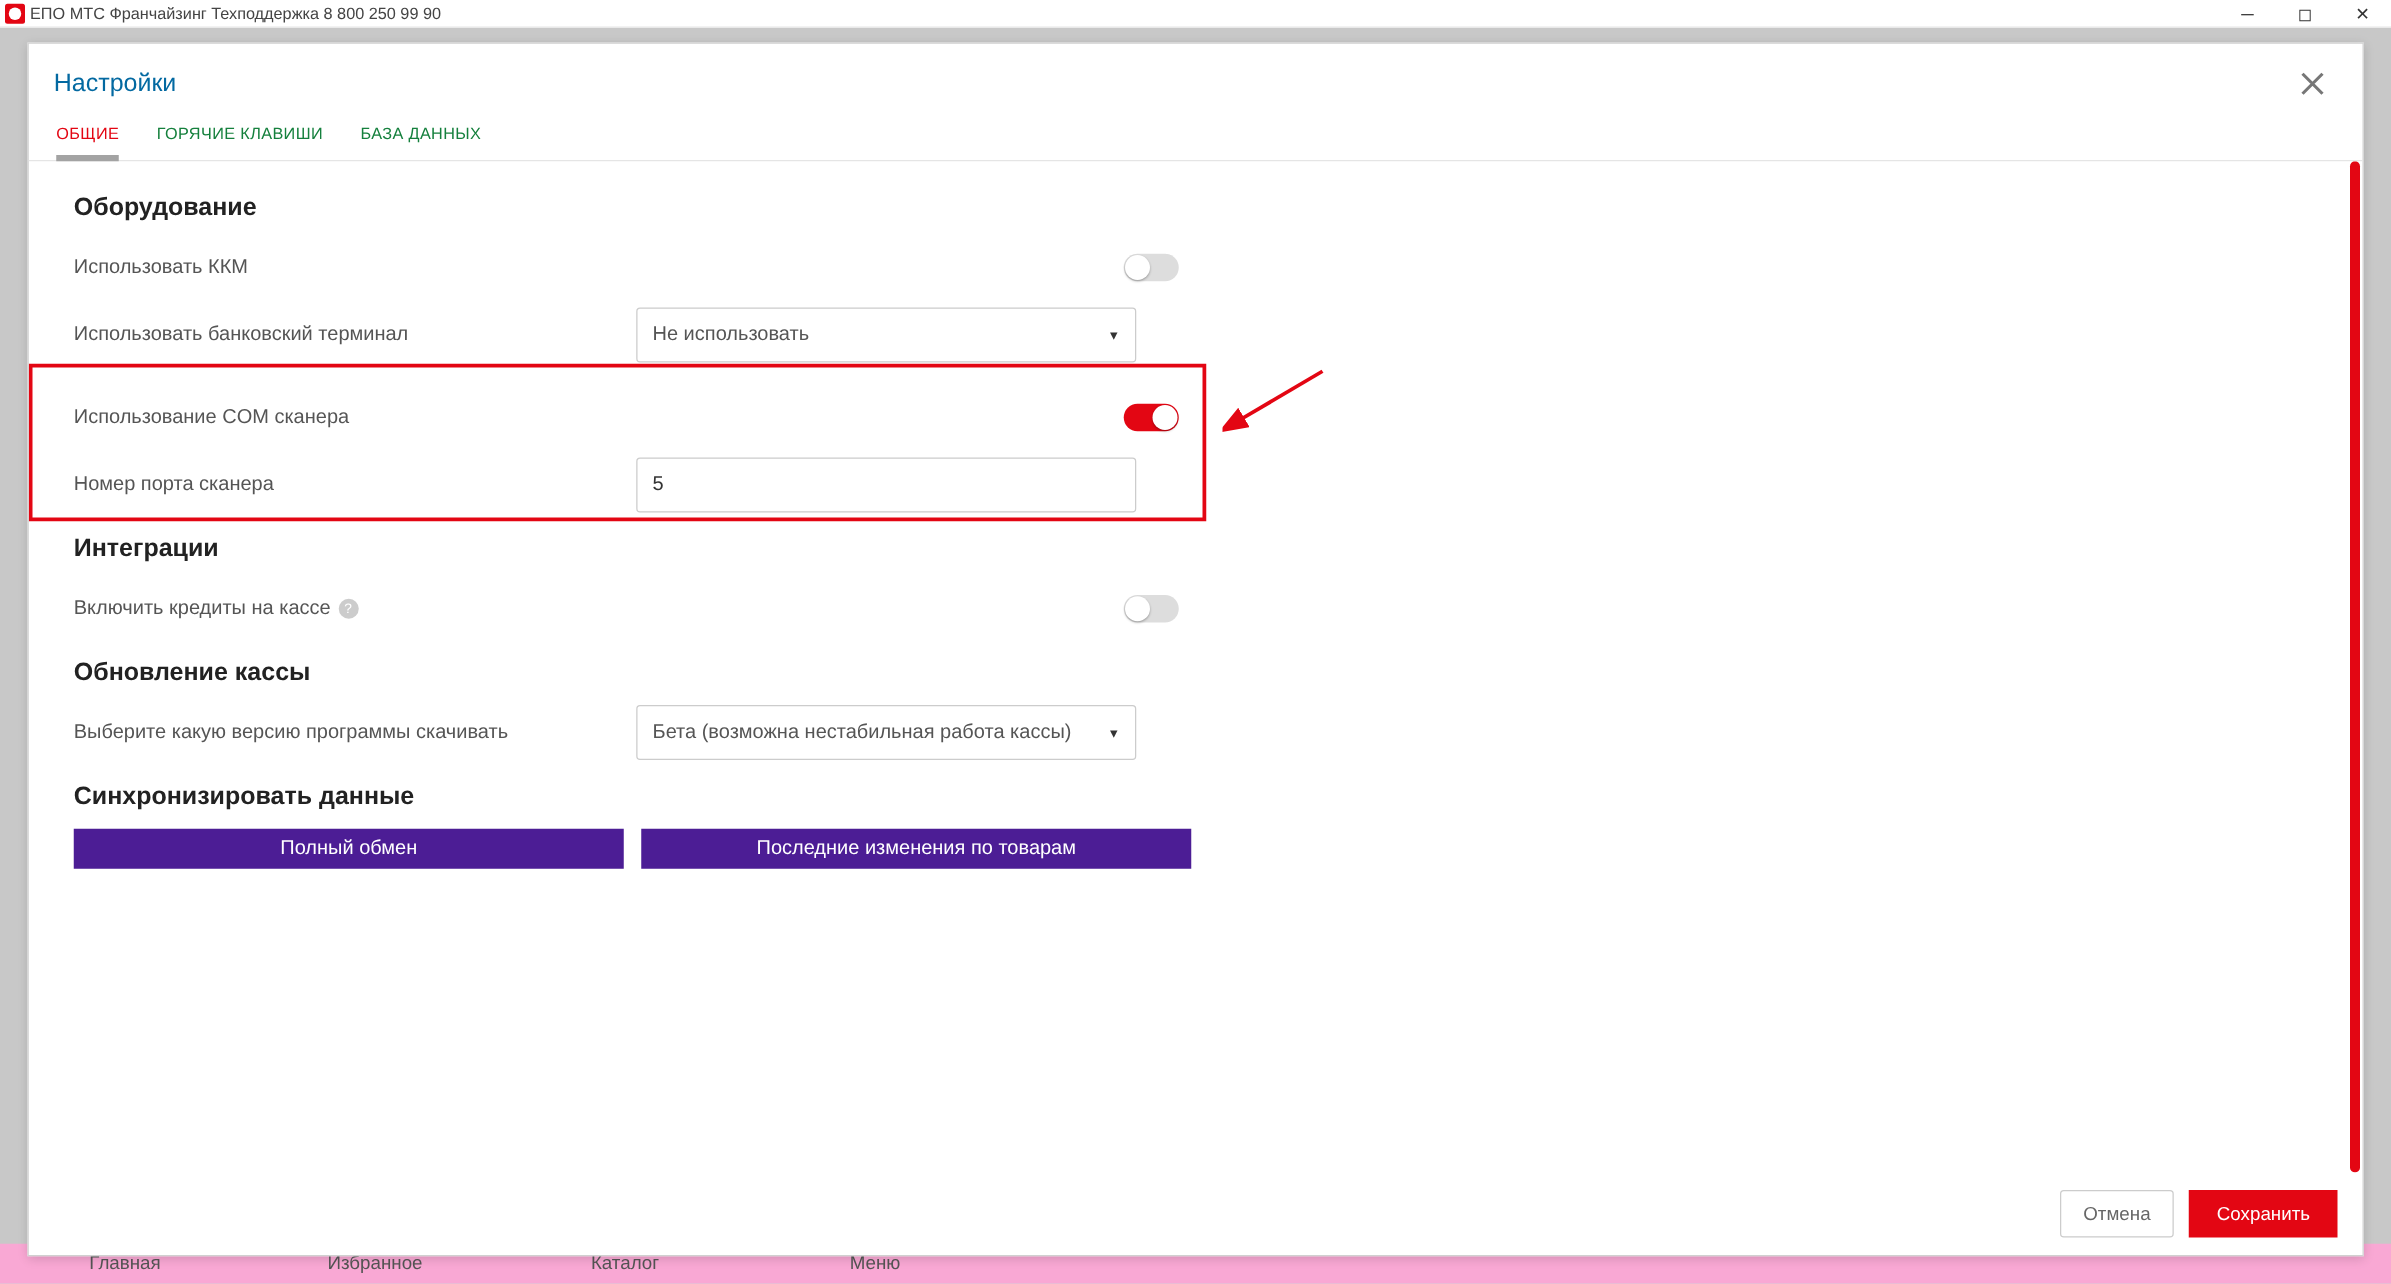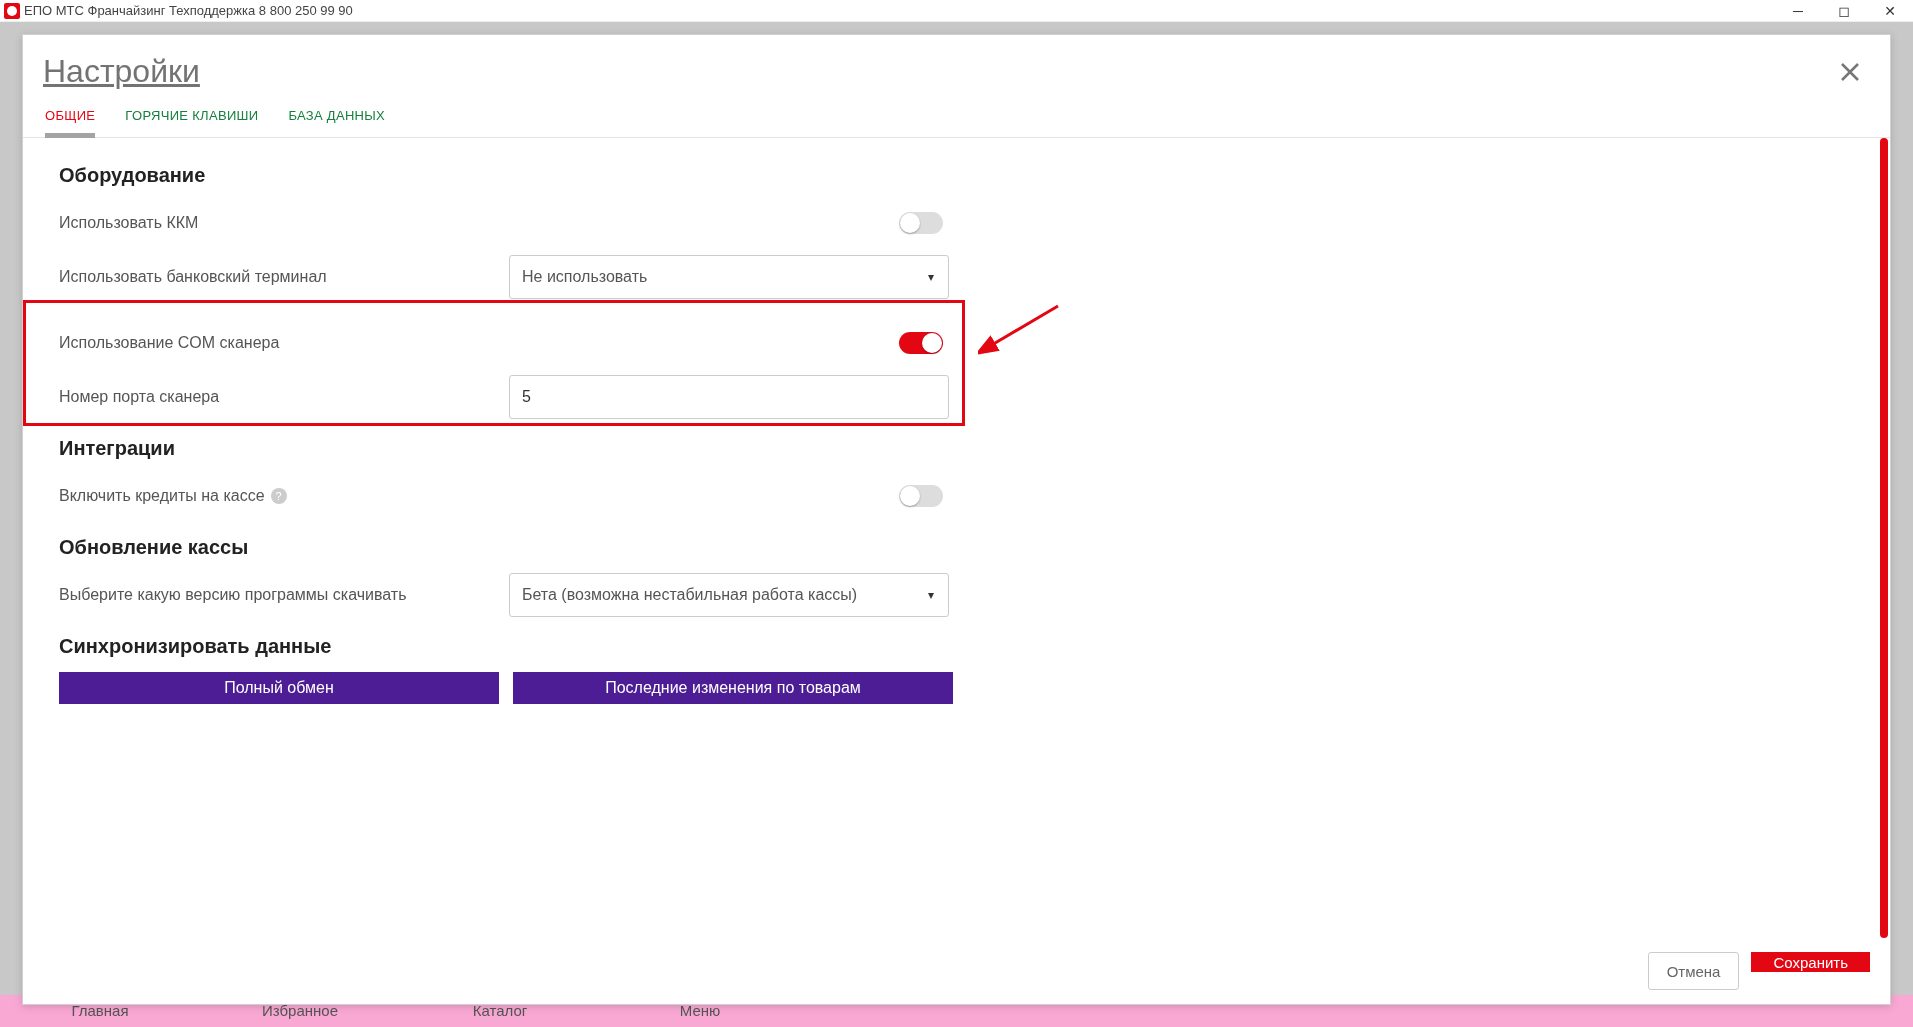--- a/index.html
+++ b/index.html
@@ -14,39 +14,39 @@
   .win-btn { width: 46px; height: 22px; display: flex; align-items: center; justify-content: center; font-size: 14px; color: #333; }
   
   
   .bg-nav { position: absolute; bottom: 0; left: 0; right: 0; height: 32px; background: #f9a8d4; display: flex; }
   .bg-nav-item { width: 200px; text-align: center; font-size: 15px; color: #555; line-height: 32px; }
   
   
   .modal { position: absolute; top: 34px; left: 22px; right: 22px; bottom: 22px; background: #fff; border: 1px solid #d0d0d0; box-shadow: 0 2px 8px rgba(0,0,0,0.15); display: flex; flex-direction: column; }
   
   .modal-header { display: flex; align-items: center; padding: 18px 20px 0 20px; }
-  .modal-title { font-size: 32px; color: #737373; text-decoration: underline; }
+  .modal-title { font-size: 20px; color: #0369a1; }
   .close-btn { margin-left: auto; margin-right: 6px; width: 28px; height: 28px; display: flex; align-items: center; justify-content: center; }
   .close-btn svg { width: 24px; height: 24px; stroke: #777; stroke-width: 2.5; }
   
   .tabs { display: flex; gap: 30px; padding: 18px 22px 0 22px; border-bottom: 1px solid #e5e5e5; }
   .tab { font-size: 13px; color: #15803d; padding-bottom: 10px; letter-spacing: 0.3px; }
   .tab.active { color: #e30613; border-bottom: 5px solid #a3a3a3; margin-bottom: -1px; }
   
   .content { flex: 1; overflow: hidden; position: relative; padding: 20px 36px 0 36px; }
   
   
   .scroll-track { position: absolute; right: 2px; top: 0; width: 8px; height: 100%; }
   .scroll-thumb { width: 8px; background: #e30613; border-radius: 4px; }
   
   .section-title { font-size: 20px; font-weight: bold; color: #222; margin: 6px 0 14px 0; }
   
   .row { display: flex; align-items: center; min-height: 44px; margin: 10px 0; }
   .row-label { width: 450px; font-size: 16px; color: #555; display: flex; align-items: center; gap: 6px; }
-  .row-control { width: 440px; }
+  .row-control { width: 400px; }
   
   .toggle { position: relative; width: 44px; height: 22px; background: #ddd; border-radius: 11px; }
   .toggle::after { content: ''; position: absolute; top: 1px; left: 1px; width: 20px; height: 20px; background: #fff; border-radius: 50%; box-shadow: 0 1px 2px rgba(0,0,0,0.3); }
   .toggle.on { background: #e30613; }
   .toggle.on::after { left: auto; right: 1px; }
   .toggle-holder { width: 440px; display: flex; justify-content: flex-end; padding-right: 6px; }
   
   .select { width: 100%; height: 44px; border: 1px solid #ccc; border-radius: 3px; padding: 0 12px; font-size: 16px; color: #555; background: #fff; display: flex; align-items: center; position: relative; }
   .select::after { content: '▾'; position: absolute; right: 14px; color: #333; font-size: 12px; }
   
@@ -57,21 +57,21 @@
   
   .highlight-box { position: absolute; border: 3px solid #e30613; pointer-events: none; }
   .arrow-annotation { position: absolute; pointer-events: none; }
   
   .btn-primary { height: 32px; background: #4c1d95; color: #fff; font-size: 16px; border: none; display: flex; align-items: center; justify-content: center; }
   .btn-row { display: flex; gap: 14px; margin-top: 8px; }
   .btn-row .btn-primary { flex: 1; max-width: 440px; }
   
   .modal-footer { padding: 14px 20px; display: flex; justify-content: flex-end; gap: 12px; }
   .btn-secondary { height: 38px; padding: 0 18px; background: #fff; color: #666; border: 1px solid #ccc; border-radius: 3px; font-size: 15px; }
-  .btn-save { height: 20px; padding: 0 22px; background: #e30613; color: #fff; border: none; font-size: 15px; }
+  .btn-save { height: 38px; padding: 0 22px; background: #e30613; color: #fff; border: none; font-size: 15px; }
 </style>
 </head>
 <body>
 
 <div class="titlebar">
   <div class="app-icon"></div>
   <span class="titlebar-title">ЕПО МТС Франчайзинг Техподдержка 8 800 250 99 90</span>
   <div class="win-controls">
     <div class="win-btn">─</div>
     <div class="win-btn">◻</div>

